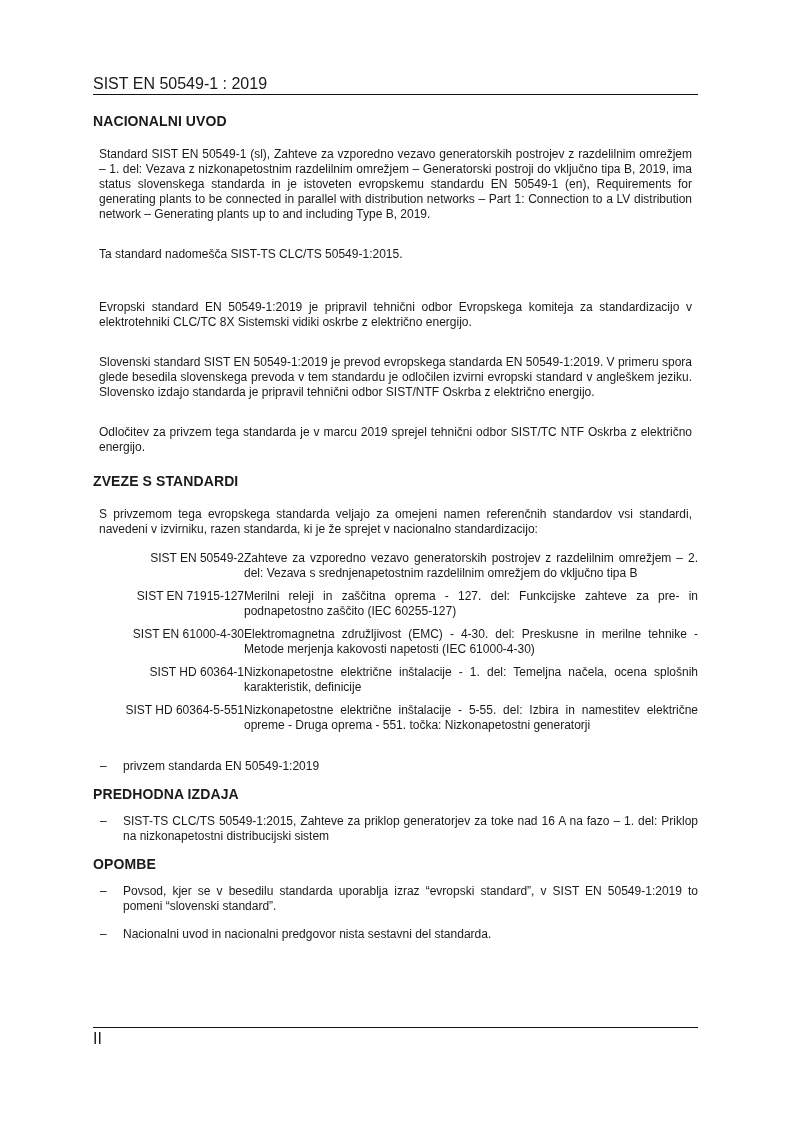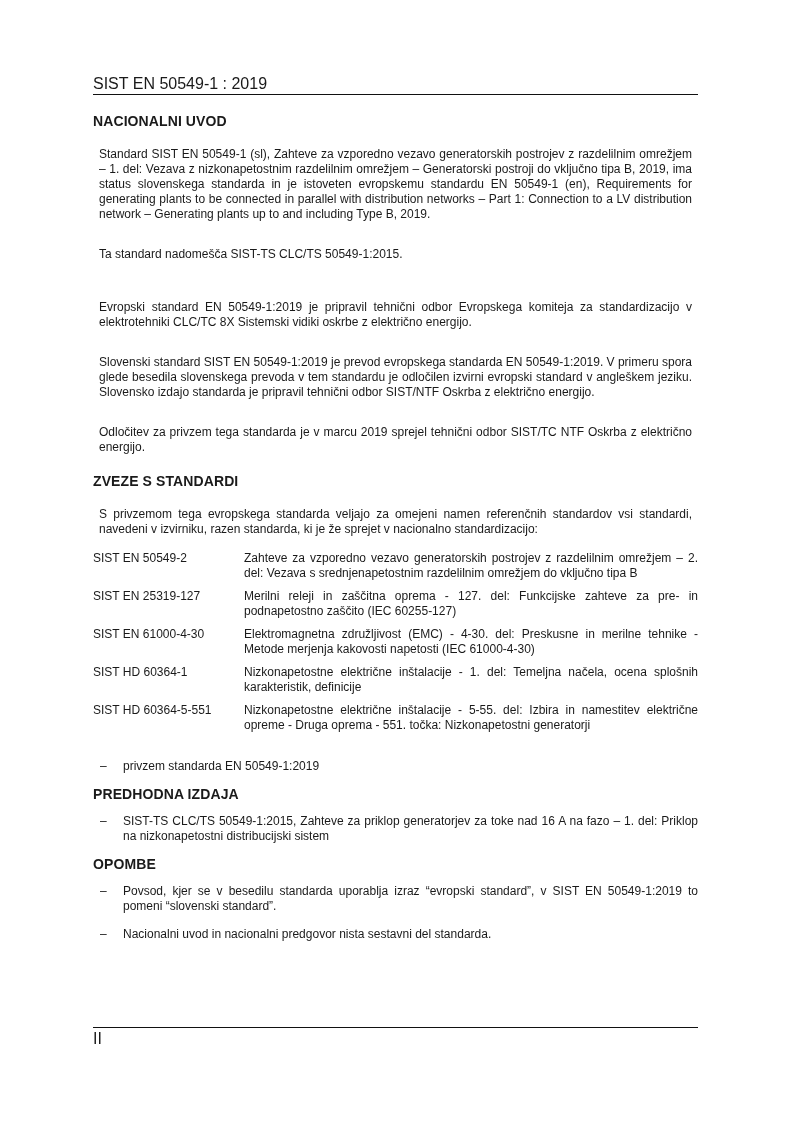--- a/index.html
+++ b/index.html
@@ -23,21 +23,21 @@
       letter-spacing: 0.1px;
     }
     p {
       margin: 6px; text-align: justify;
     }
     .sec-gap { height: 13px; }
     .par-gap { height: 13px; }
     .head-gap { height: 13px; }
     .ref-table { width: 605px; border-collapse: collapse; }
     .ref-row { display: flex; margin-top: 0; }
-    .ref-code { width: 151px; flex: 0 0 151px; }
+    .ref-code { width: 151px; flex: 0 0 151px; text-align: right; }
     .ref-title { flex: 1; text-align: justify; }
     .ref-gap { height: 8px; }
     .dash-item { display: flex; }
     .dash { width: 30px; flex: 0 0 30px; padding-left: 7px; box-sizing: border-box; }
     .dash-text { flex: 1; text-align: justify; }
     .foot-rule {
       position: absolute; top: 1027px; left: 0; width: 605px; height: 0;
       border-top: 1.3px solid #111;
     }
     .page-num {
@@ -73,21 +73,21 @@
     <p>S privzemom tega evropskega standarda veljajo za omejeni namen referenčnih standardov vsi standardi, navedeni v izvirniku, razen standarda, ki je že sprejet v nacionalno standardizacijo:</p>
     <div class="ref-gap"></div>
 
     <div class="ref-table">
       <div class="ref-row">
         <div class="ref-code">SIST EN 50549-2</div>
         <div class="ref-title">Zahteve za vzporedno vezavo generatorskih postrojev z razdelilnim omrežjem – 2. del: Vezava s srednjenapetostnim razdelilnim omrežjem do vključno tipa B</div>
       </div>
       <div class="ref-gap"></div>
       <div class="ref-row">
-        <div class="ref-code">SIST EN 25319-127</div>
+        <div class="ref-code">SIST EN 71915-127</div>
         <div class="ref-title">Merilni releji in zaščitna oprema - 127. del: Funkcijske zahteve za pre- in podnapetostno zaščito (IEC 60255-127)</div>
       </div>
       <div class="ref-gap"></div>
       <div class="ref-row">
         <div class="ref-code">SIST EN 61000-4-30</div>
         <div class="ref-title">Elektromagnetna združljivost (EMC) - 4-30. del: Preskusne in merilne tehnike - Metode merjenja kakovosti napetosti (IEC 61000-4-30)</div>
       </div>
       <div class="ref-gap"></div>
       <div class="ref-row">
         <div class="ref-code">SIST HD 60364-1</div>

